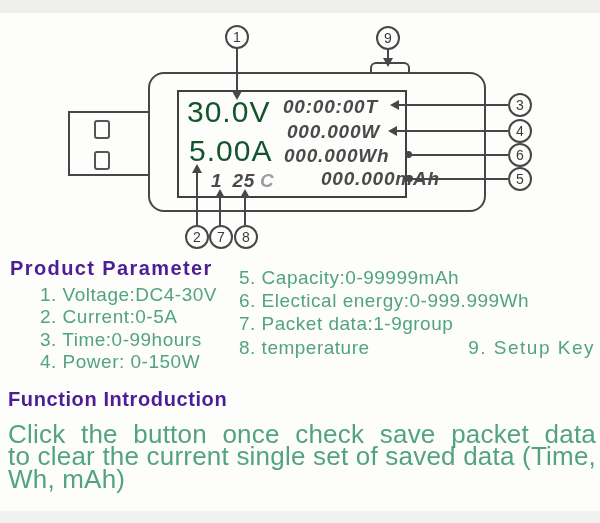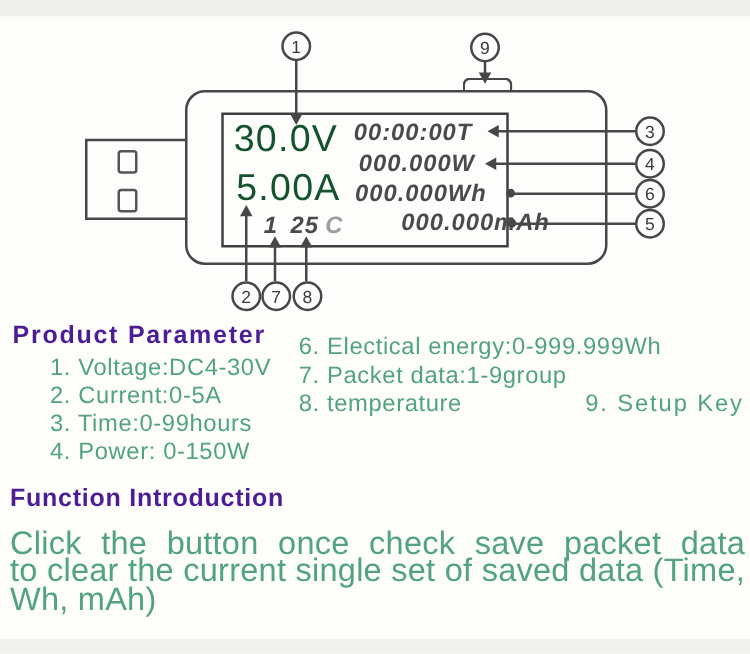--- a/index.html
+++ b/index.html
@@ -123,20 +123,21 @@
   <div class="abs sec-title" style="left:10px;top:257px;">Product Parameter</div>
 
   <div class="abs pp-left">
     <div class="green-item">1. Voltage:DC4-30V</div>
     <div class="green-item">2. Current:0-5A</div>
     <div class="green-item">3. Time:0-99hours</div>
     <div class="green-item">4. Power: 0-150W</div>
   </div>
 
   <div class="abs pp-right">
+    <div class="green-item">5. Capacity:0-99999mAh</div>
     <div class="green-item">6. Electical energy:0-999.999Wh</div>
     <div class="green-item">7. Packet data:1-9group</div>
     <div class="green-item pp-row89">
       <span>8. temperature</span>
       <span style="letter-spacing:1.5px;">9. Setup Key</span>
     </div>
   </div>
 
   <div class="abs sec-title" style="left:8px;top:388px;letter-spacing:0.6px;">Function Introduction</div>
 

